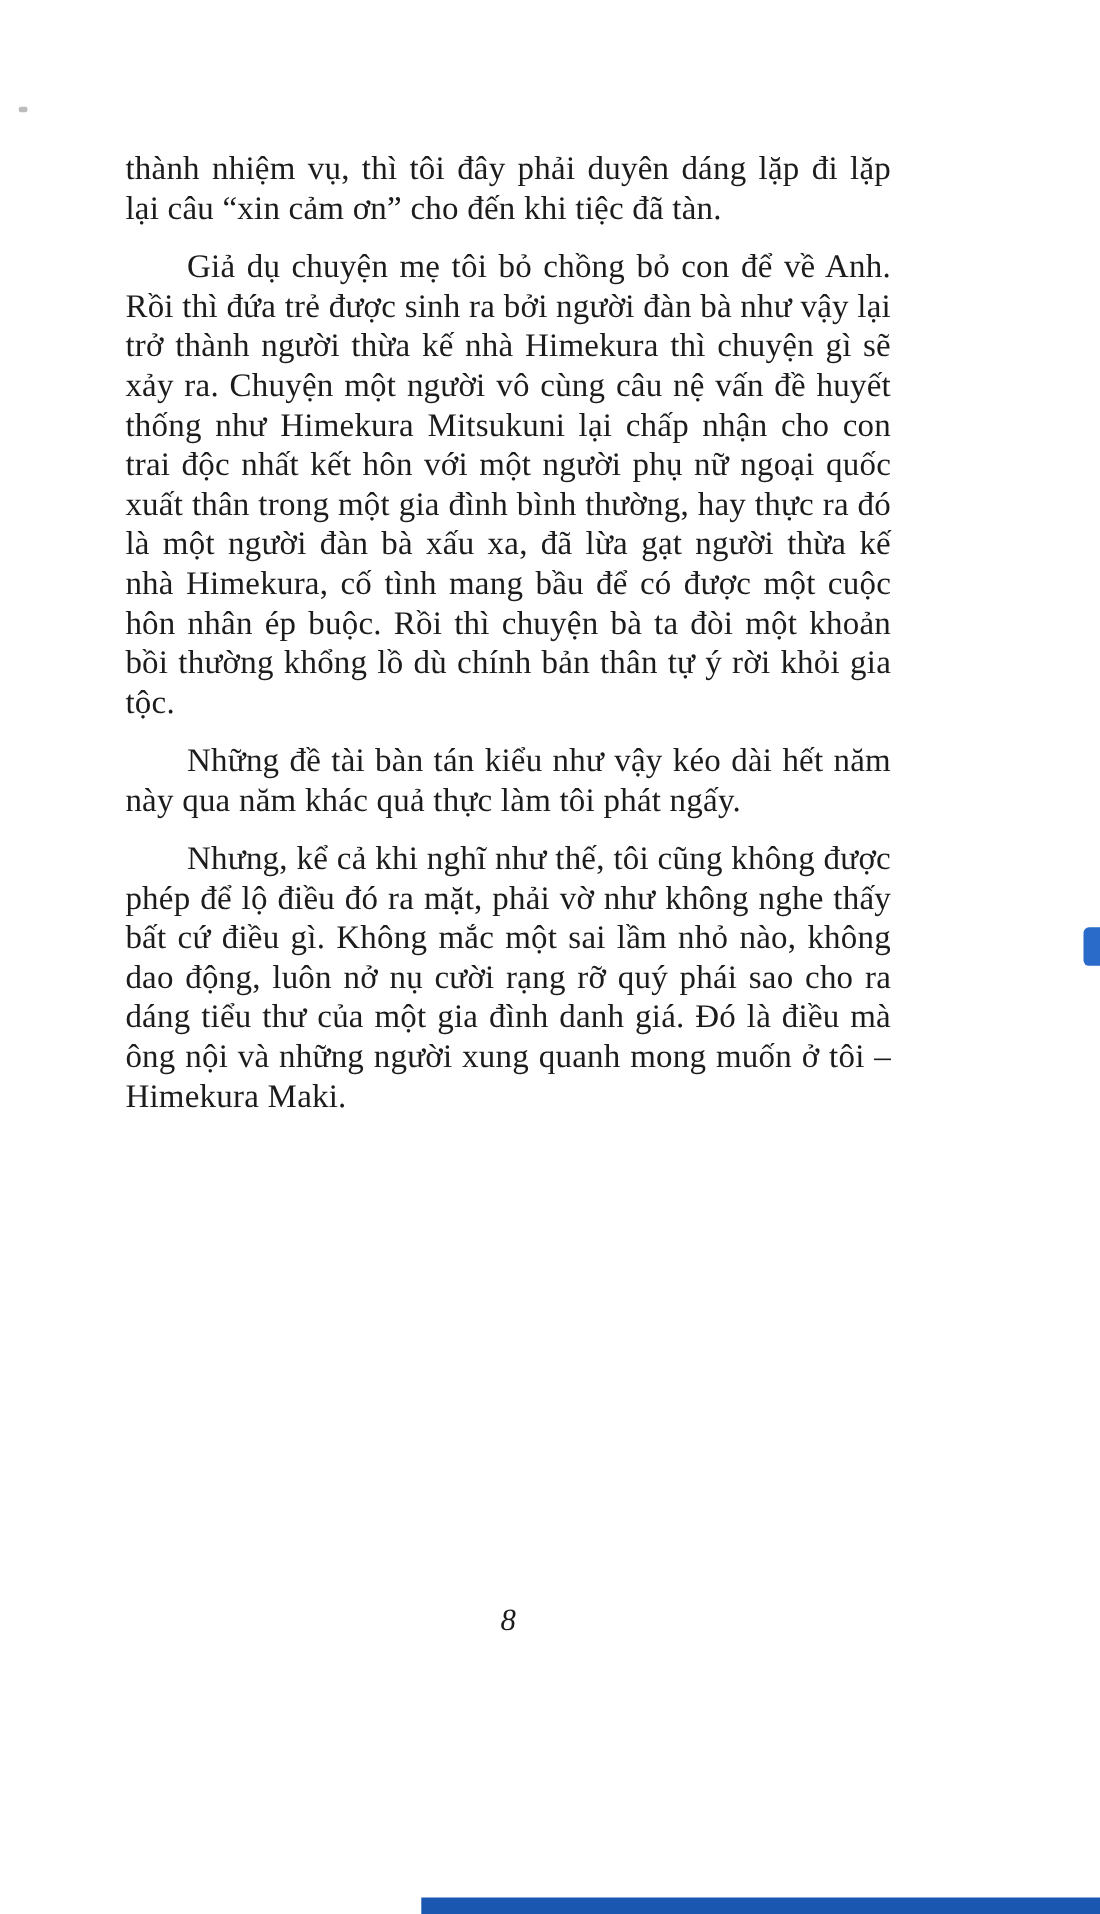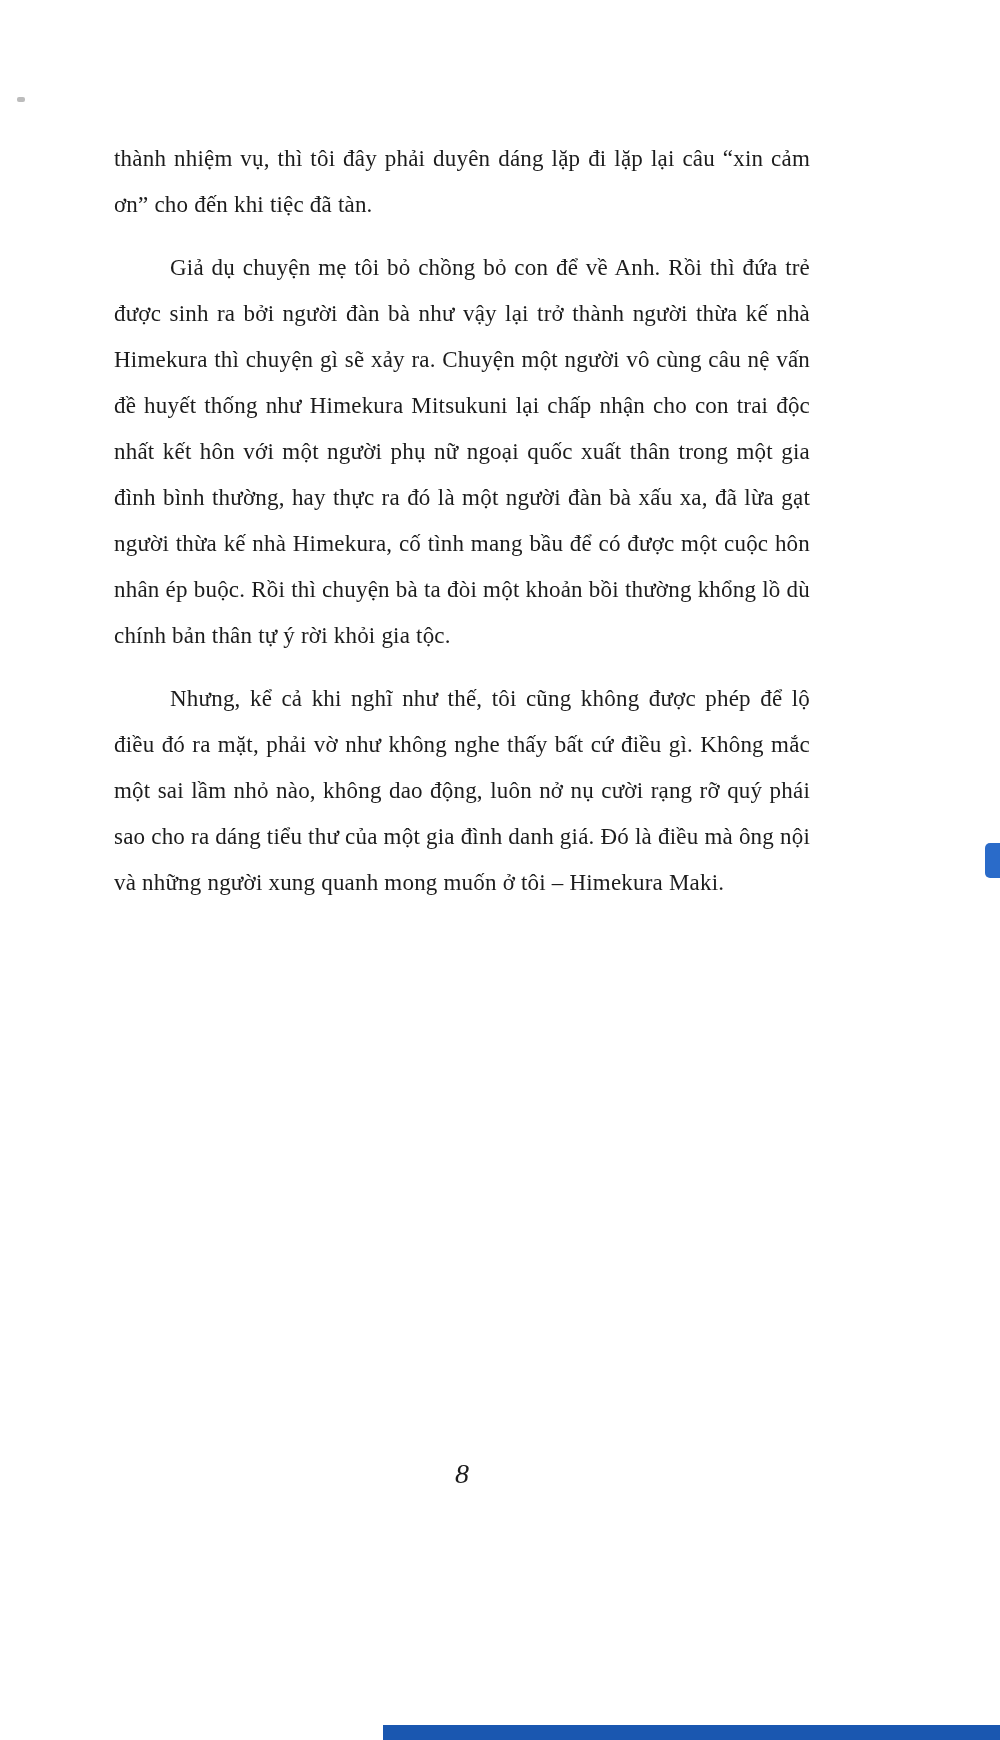--- a/index.html
+++ b/index.html
@@ -17,22 +17,22 @@
     color: #1c1c1c;
   }
   .text-block {
     position: absolute;
     left: 114px;
     top: 136px;
     width: 696px;
   }
   .para {
     margin: 0 0 17px 0;
-    font-size: 23px;
-    line-height: 46px;
+    font-size: 30px;
+    line-height: 36px;
     text-align: justify;
     text-indent: 56px;
     letter-spacing: 0.2px;
   }
   .para.no-indent {
     text-indent: 0;
   }
   .page-number {
     position: absolute;
     left: 114px;
@@ -73,20 +73,21 @@
 </head>
 <body>
 
 <div class="page">
 
   <span class="scan-artifact"></span>
 
   <div class="text-block">
     <p class="para no-indent">thành nhiệm vụ, thì tôi đây phải duyên dáng lặp đi lặp lại câu “xin cảm ơn” cho đến khi tiệc đã tàn.</p>
     <p class="para">Giả dụ chuyện mẹ tôi bỏ chồng bỏ con để về Anh. Rồi thì đứa trẻ được sinh ra bởi người đàn bà như vậy lại trở thành người thừa kế nhà Himekura thì chuyện gì sẽ xảy ra. Chuyện một người vô cùng câu nệ vấn đề huyết thống như Himekura Mitsukuni lại chấp nhận cho con trai độc nhất kết hôn với một người phụ nữ ngoại quốc xuất thân trong một gia đình bình thường, hay thực ra đó là một người đàn bà xấu xa, đã lừa gạt người thừa kế nhà Himekura, cố tình mang bầu để có được một cuộc hôn nhân ép buộc. Rồi thì chuyện bà ta đòi một khoản bồi thường khổng lồ dù chính bản thân tự ý rời khỏi gia tộc.</p>
+    <p class="para">Những đề tài bàn tán kiểu như vậy kéo dài hết năm này qua năm khác quả thực làm tôi phát ngấy.</p>
     <p class="para">Nhưng, kể cả khi nghĩ như thế, tôi cũng không được phép để lộ điều đó ra mặt, phải vờ như không nghe thấy bất cứ điều gì. Không mắc một sai lầm nhỏ nào, không dao động, luôn nở nụ cười rạng rỡ quý phái sao cho ra dáng tiểu thư của một gia đình danh giá. Đó là điều mà ông nội và những người xung quanh mong muốn ở tôi – Himekura Maki.</p>
   </div>
 
   <div class="page-number">8</div>
 
   <div class="edge-tab"></div>
   <div class="bottom-bar"></div>
 
 </div>
 

